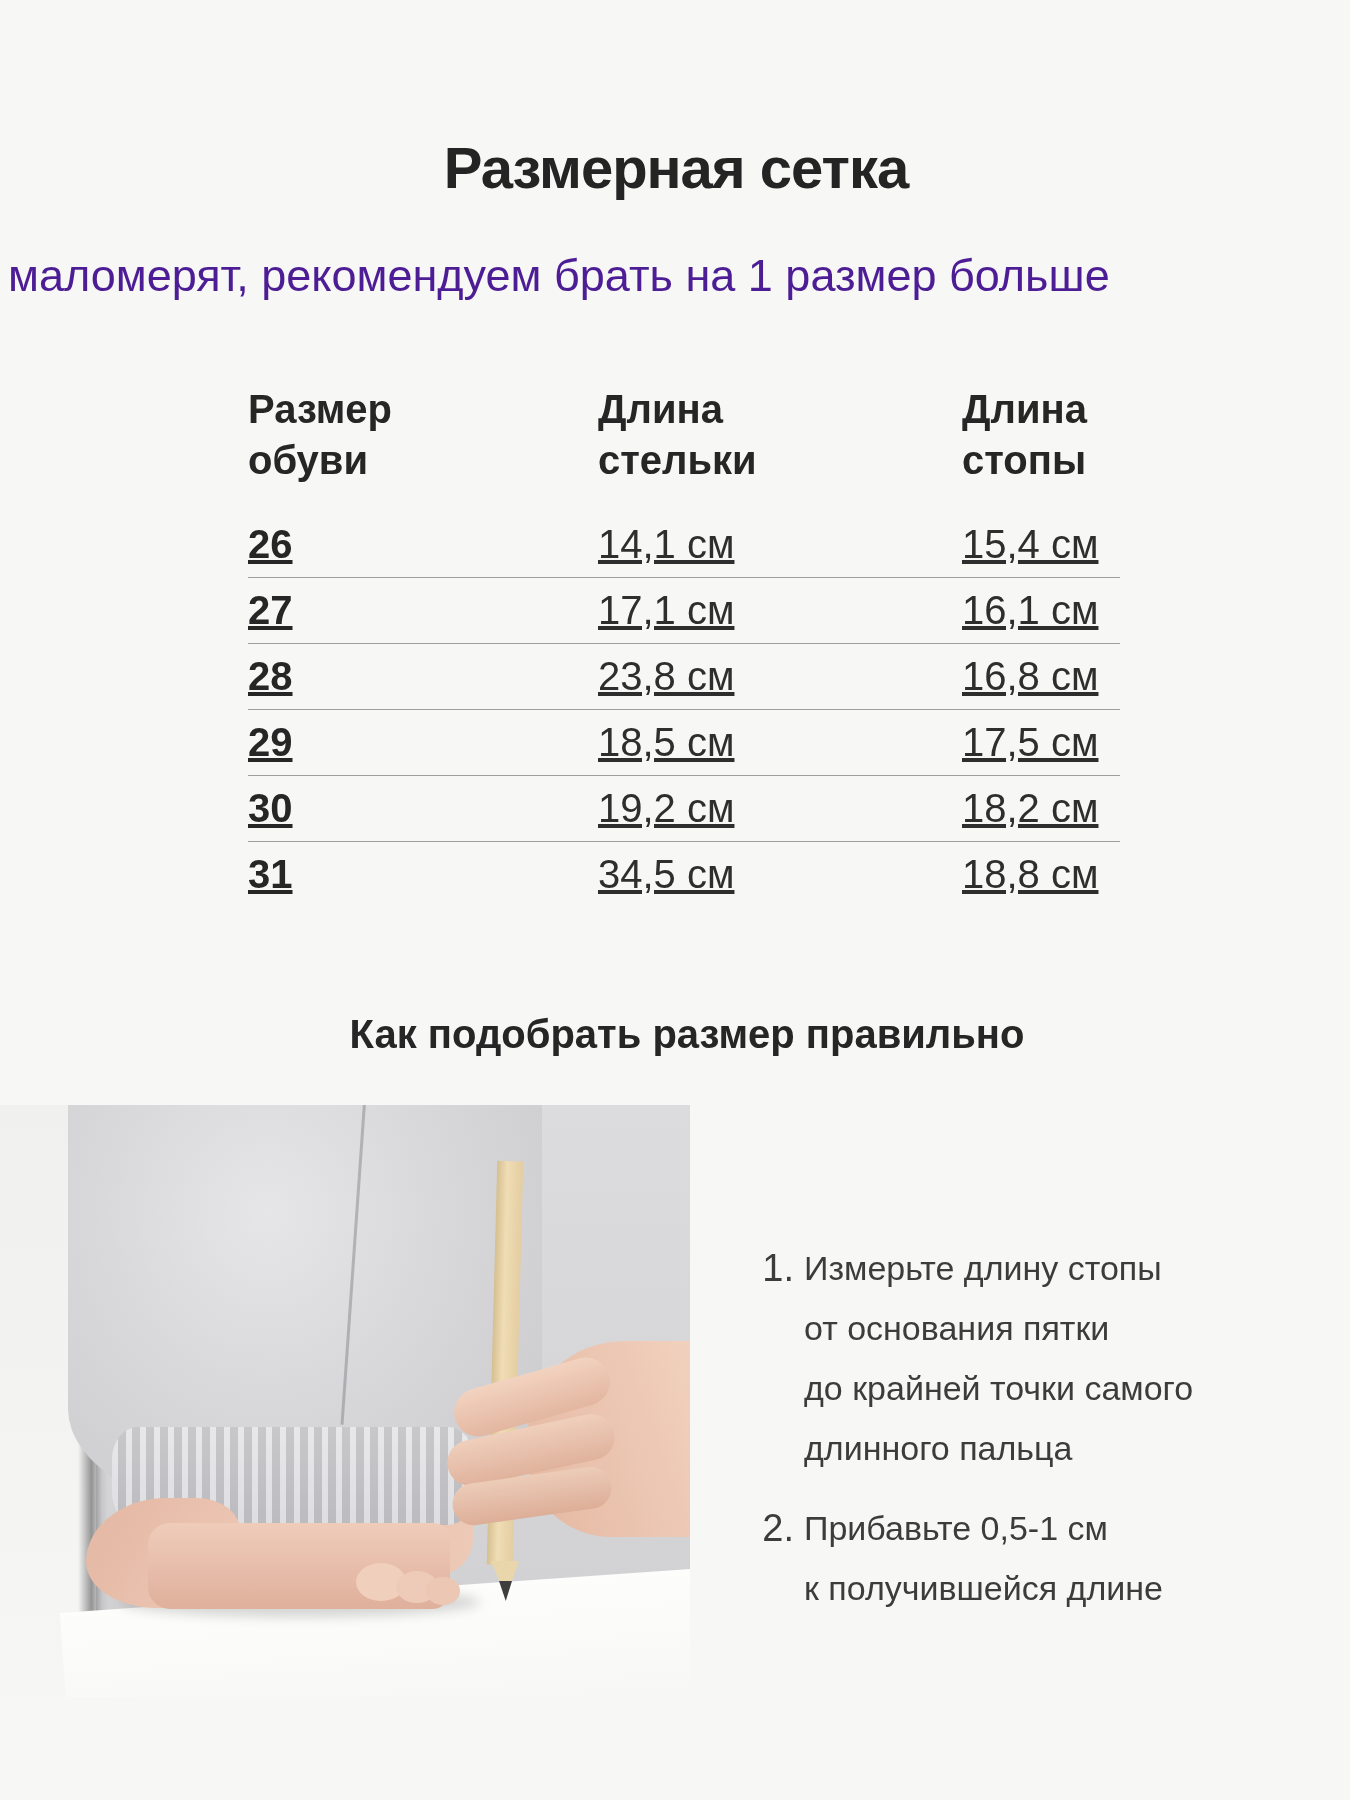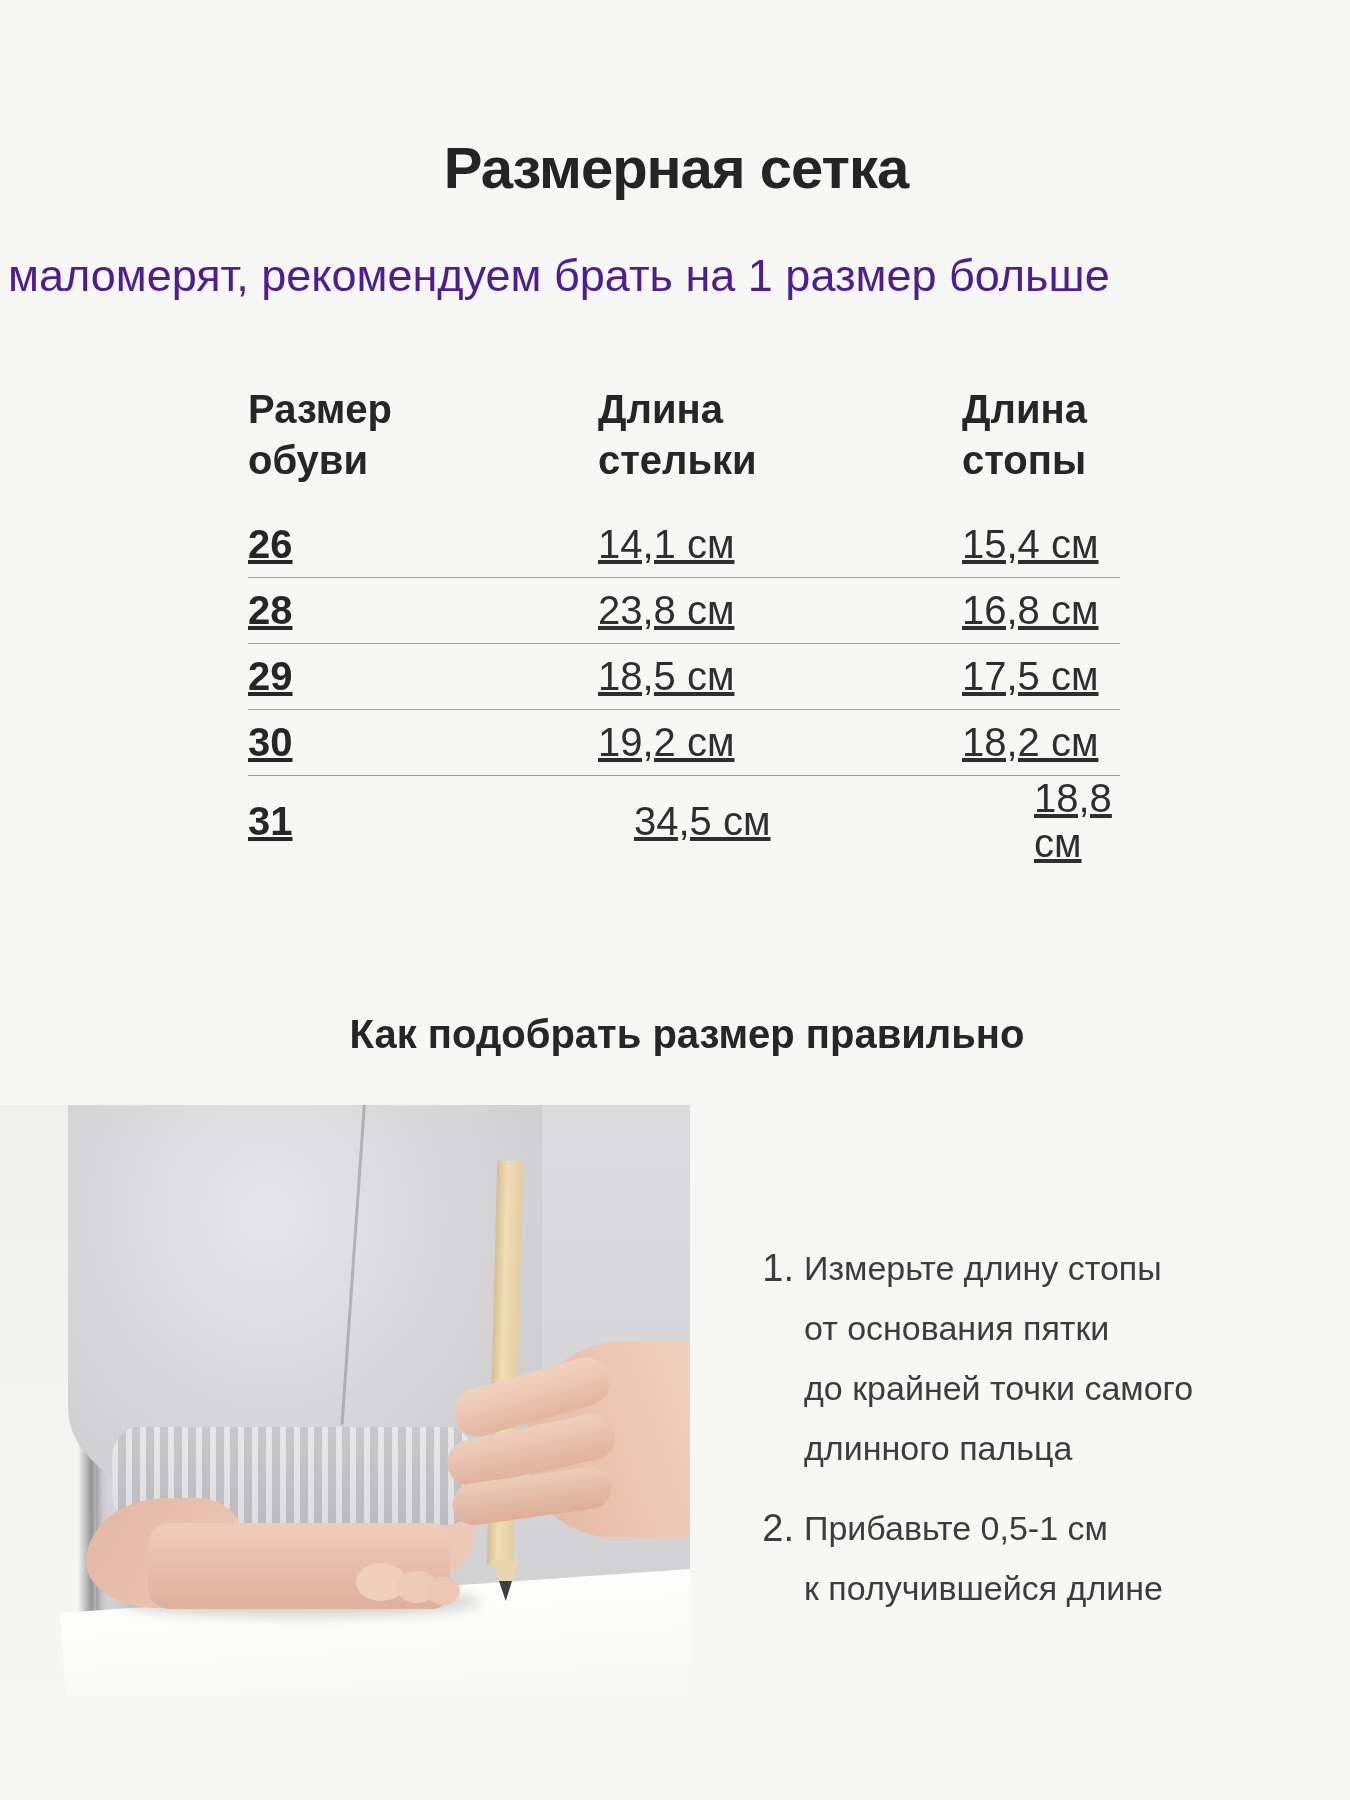--- a/index.html
+++ b/index.html
@@ -31,21 +31,21 @@
   }
   .th{
     font-size:40px;line-height:51px;font-weight:700;
     white-space:pre-line;color:#262626;
   }
   .tbody{margin-top:26px;}
   .tr{
     height:65px;align-items:center;
     border-bottom:1px solid #9e9e9e;
   }
-  .tr:last-child{border-bottom:none;gap:36px;}
+  .tr:last-child{border-bottom:none;}
   .td{font-size:40px;color:#2e2e2e;font-weight:400;text-decoration:underline;}
   .td.size{font-weight:700;color:#262626;}
   .guide-heading{
     position:absolute;top:1012px;left:12px;width:100%;
     text-align:center;
     font-size:40px;line-height:1.1;font-weight:700;color:#262626;margin:0;
   }
   
   .photo{
     position:absolute;left:0;top:1105px;width:690px;height:592px;
@@ -127,20 +127,25 @@
     <div class="th">Длина
 стопы</div>
   </div>
   <div class="tbody">
     <div class="tr">
       <div class="td size">26</div>
       <div class="td">14,1 см</div>
       <div class="td">15,4 см</div>
     </div>
     <div class="tr">
+      <div class="td size">27</div>
+      <div class="td">17,1 см</div>
+      <div class="td">16,1 см</div>
+    </div>
+    <div class="tr">
       <div class="td size">28</div>
       <div class="td">23,8 см</div>
       <div class="td">16,8 см</div>
     </div>
     <div class="tr">
       <div class="td size">29</div>
       <div class="td">18,5 см</div>
       <div class="td">17,5 см</div>
     </div>
     <div class="tr">

